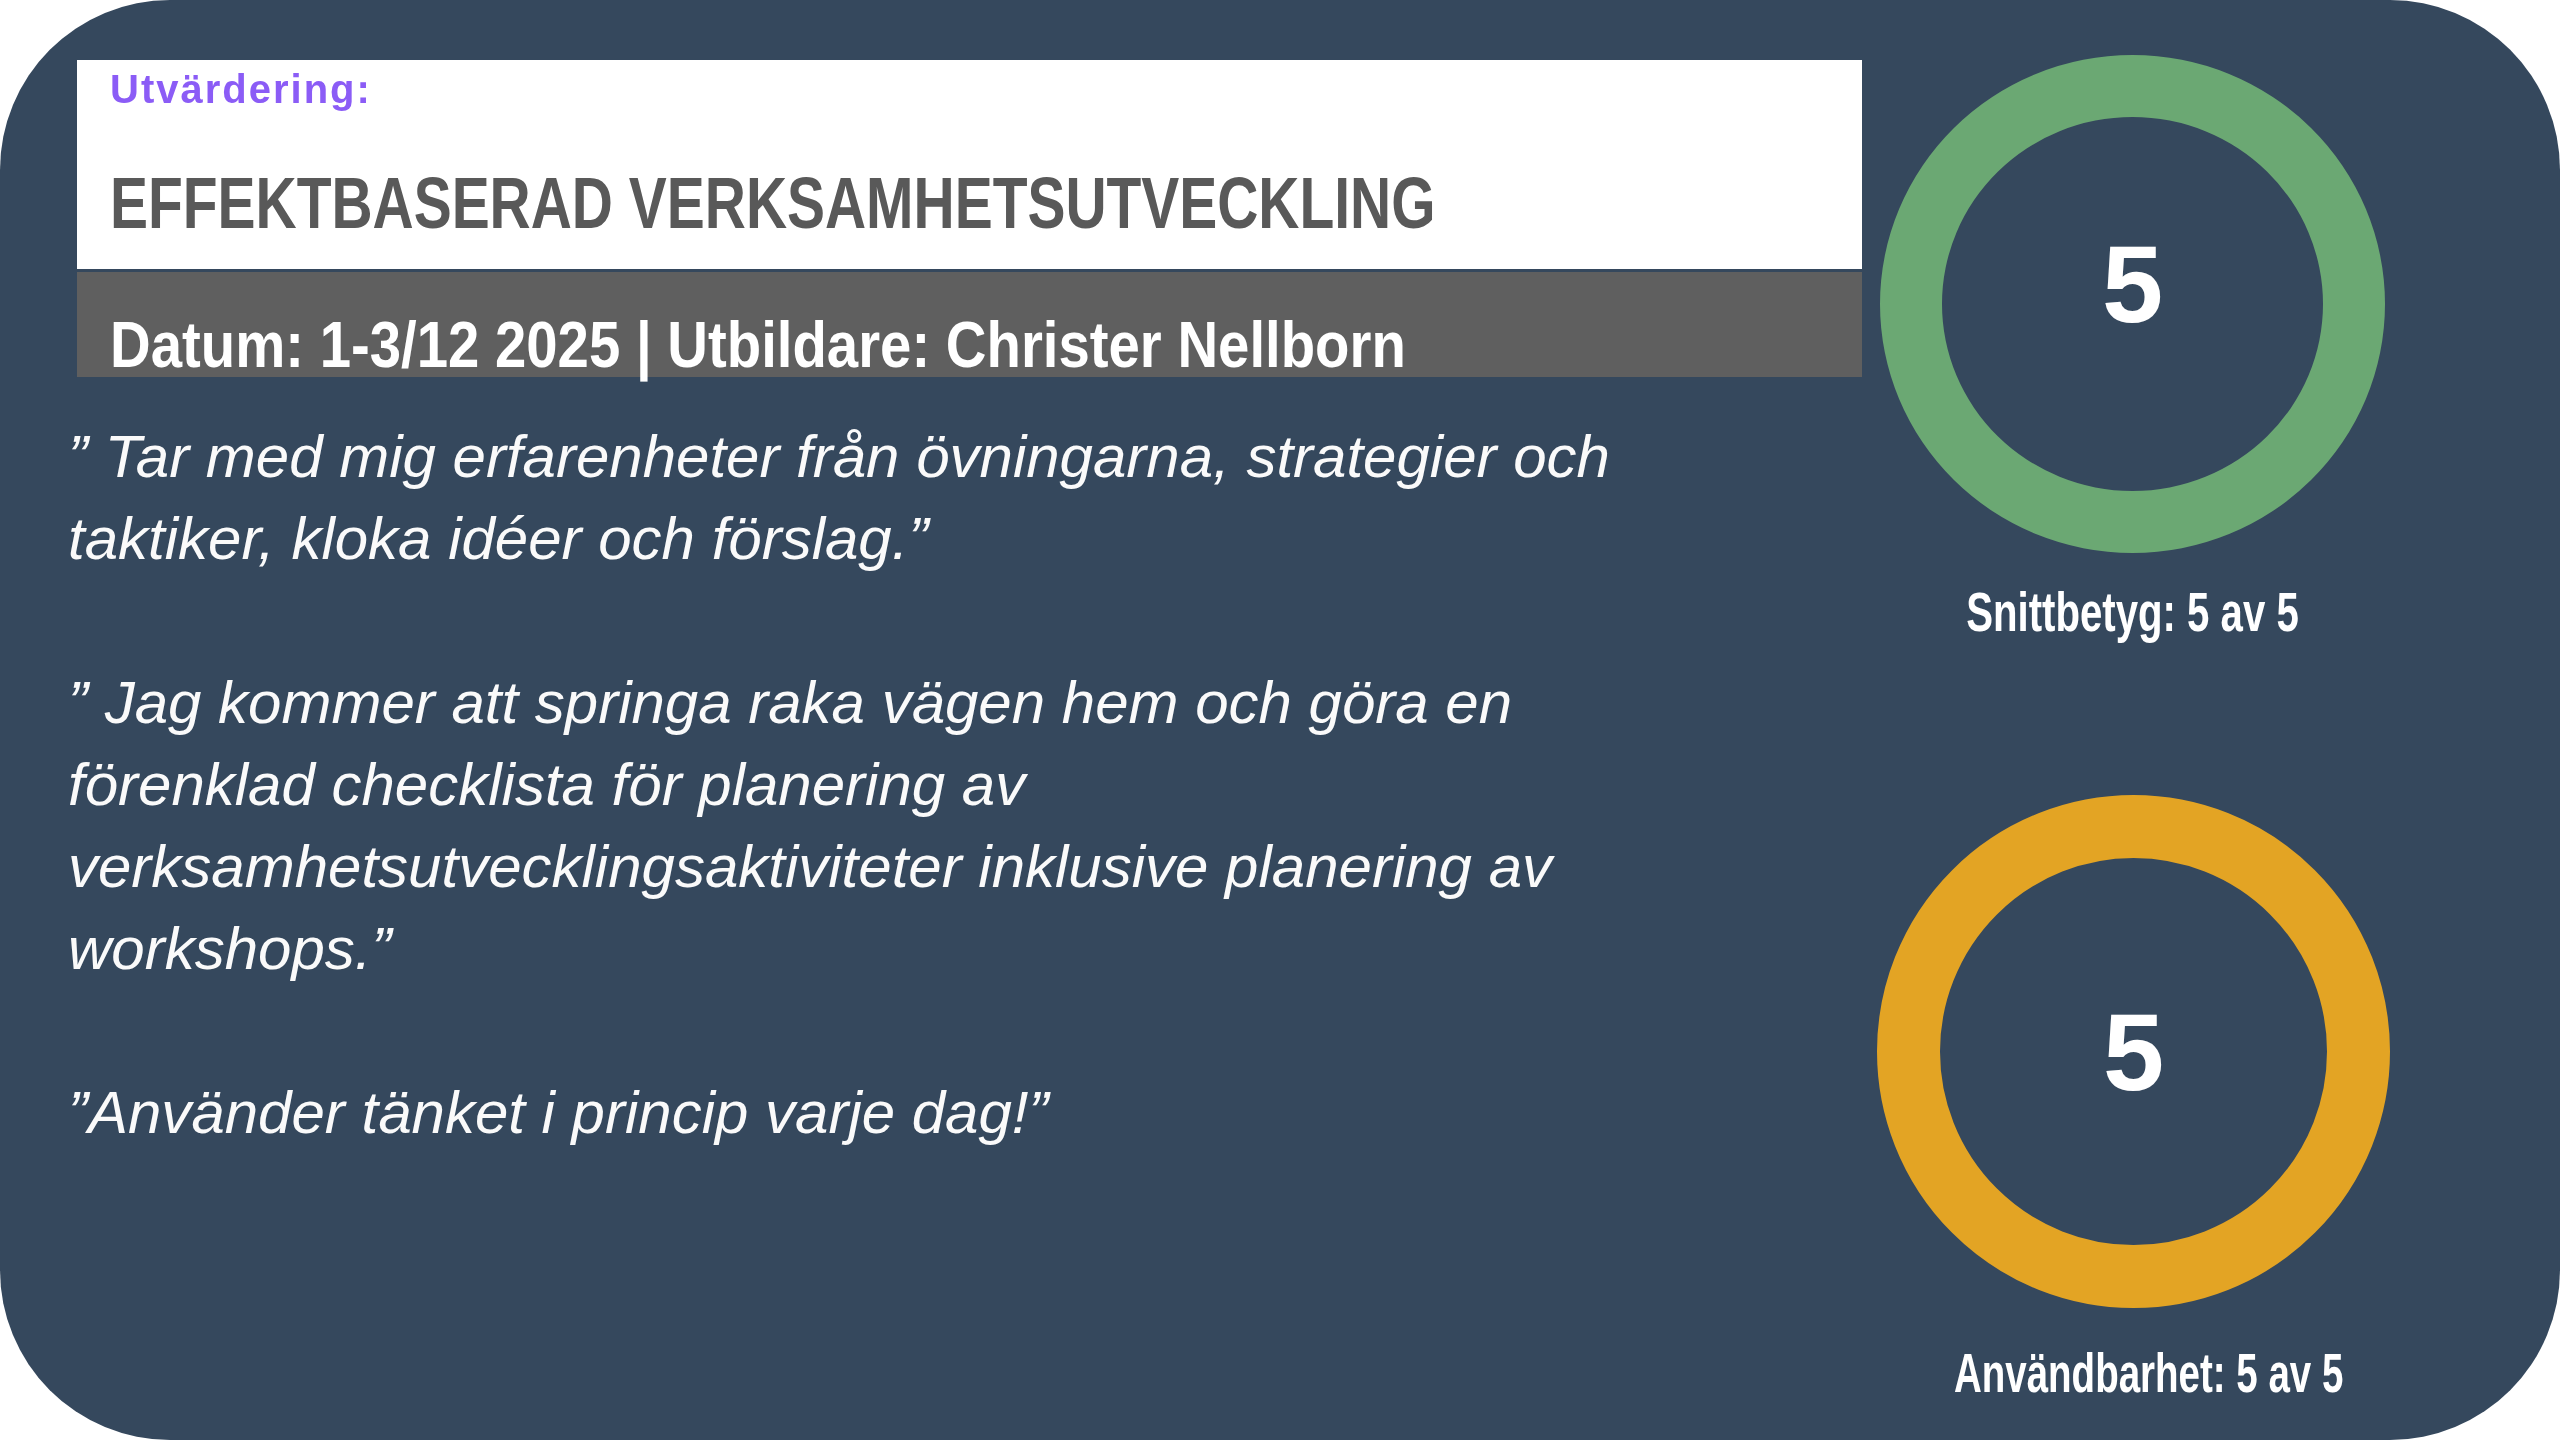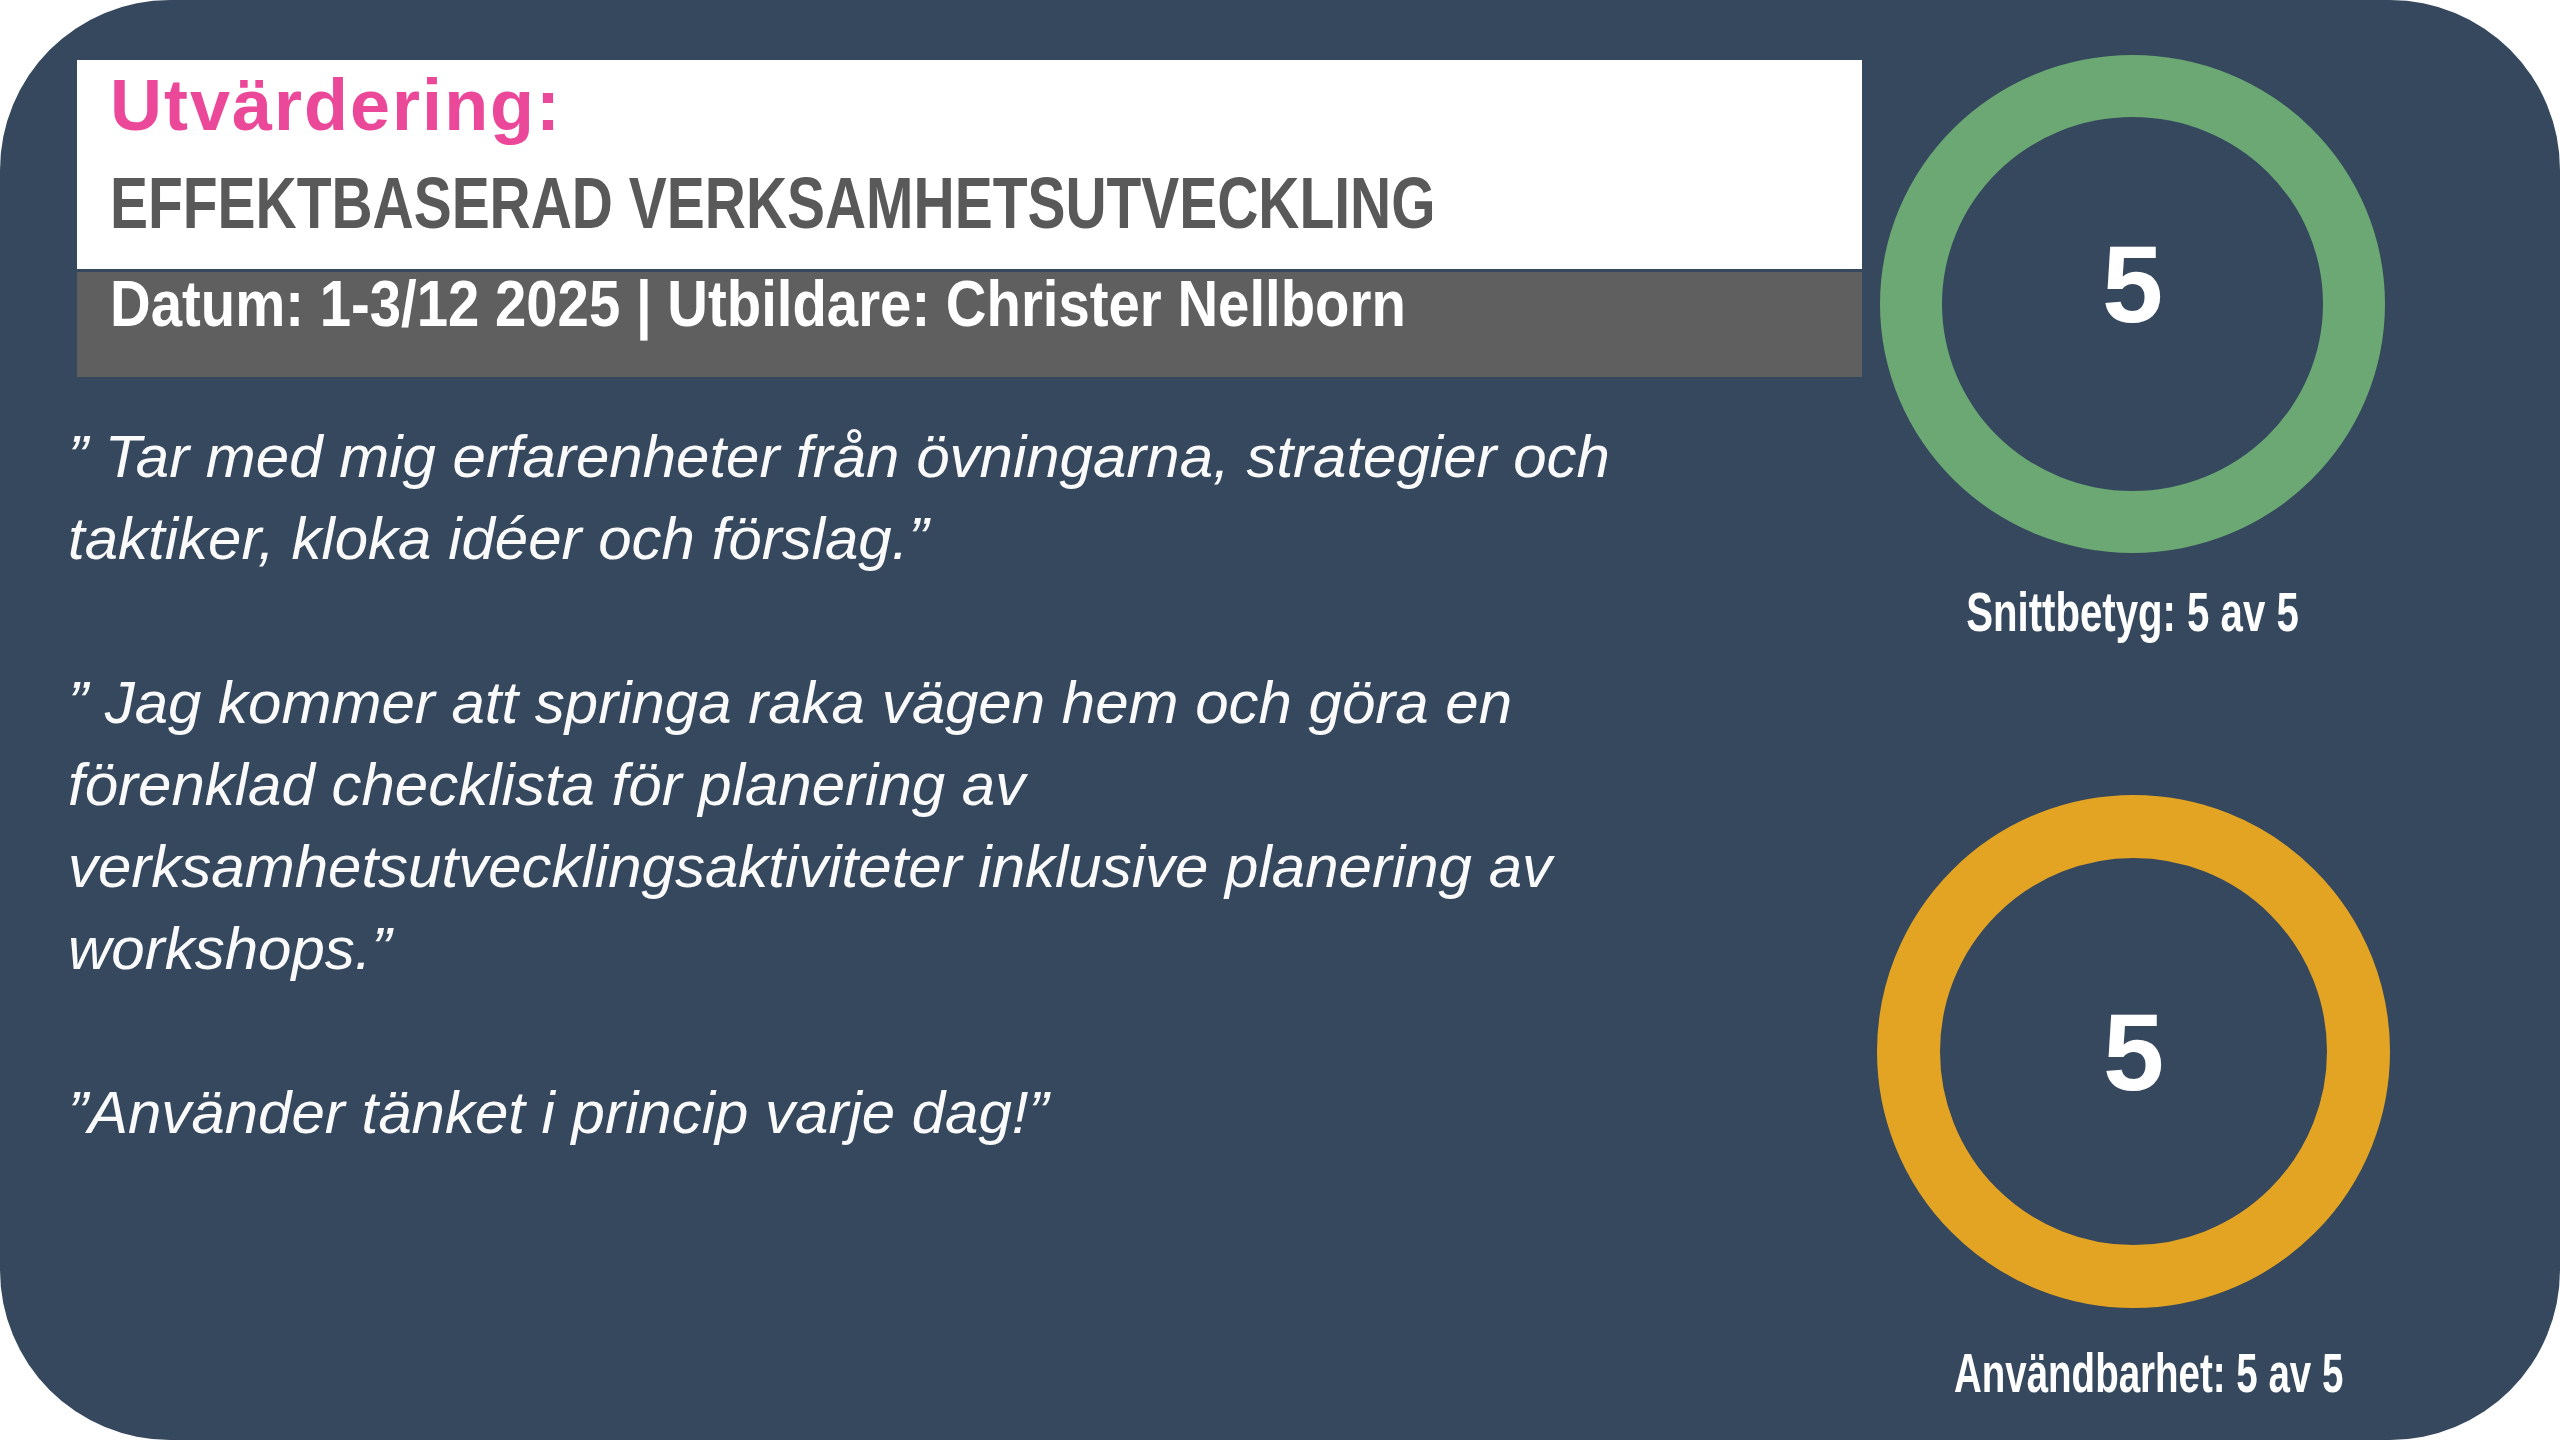--- a/index.html
+++ b/index.html
@@ -29,23 +29,23 @@
     left: 77px;
     top: 60px;
     width: 1785px;
     height: 209px;
     background: #FFFFFF;
   }
   .eyebrow {
     position: absolute;
     left: 33px;
     top: 9px;
-    font-size: 72px;
+    font-size: 40px;
     font-weight: bold;
-    color: #ec4899;
+    color: #8b5cf6;
     line-height: 1;
     letter-spacing: 2px;
     white-space: nowrap;
   }
   .course-title {
     position: absolute;
     left: 33px;
     top: 106px;
     font-size: 73px;
     font-weight: bold;
@@ -58,21 +58,21 @@
 
   
   .meta-bar {
     position: absolute;
     left: 77px;
     top: 272px;
     width: 1785px;
     height: 105px;
     background: #5F5F5F;
     display: flex;
-    align-items: flex-start;
+    align-items: flex-end;
   }
   .meta-text {
     margin-left: 33px;
     font-size: 64px;
     font-weight: bold;
     color: #FFFFFF;
     line-height: 1;
     white-space: nowrap;
     transform: scaleX(0.88);
     transform-origin: 0 50%;

